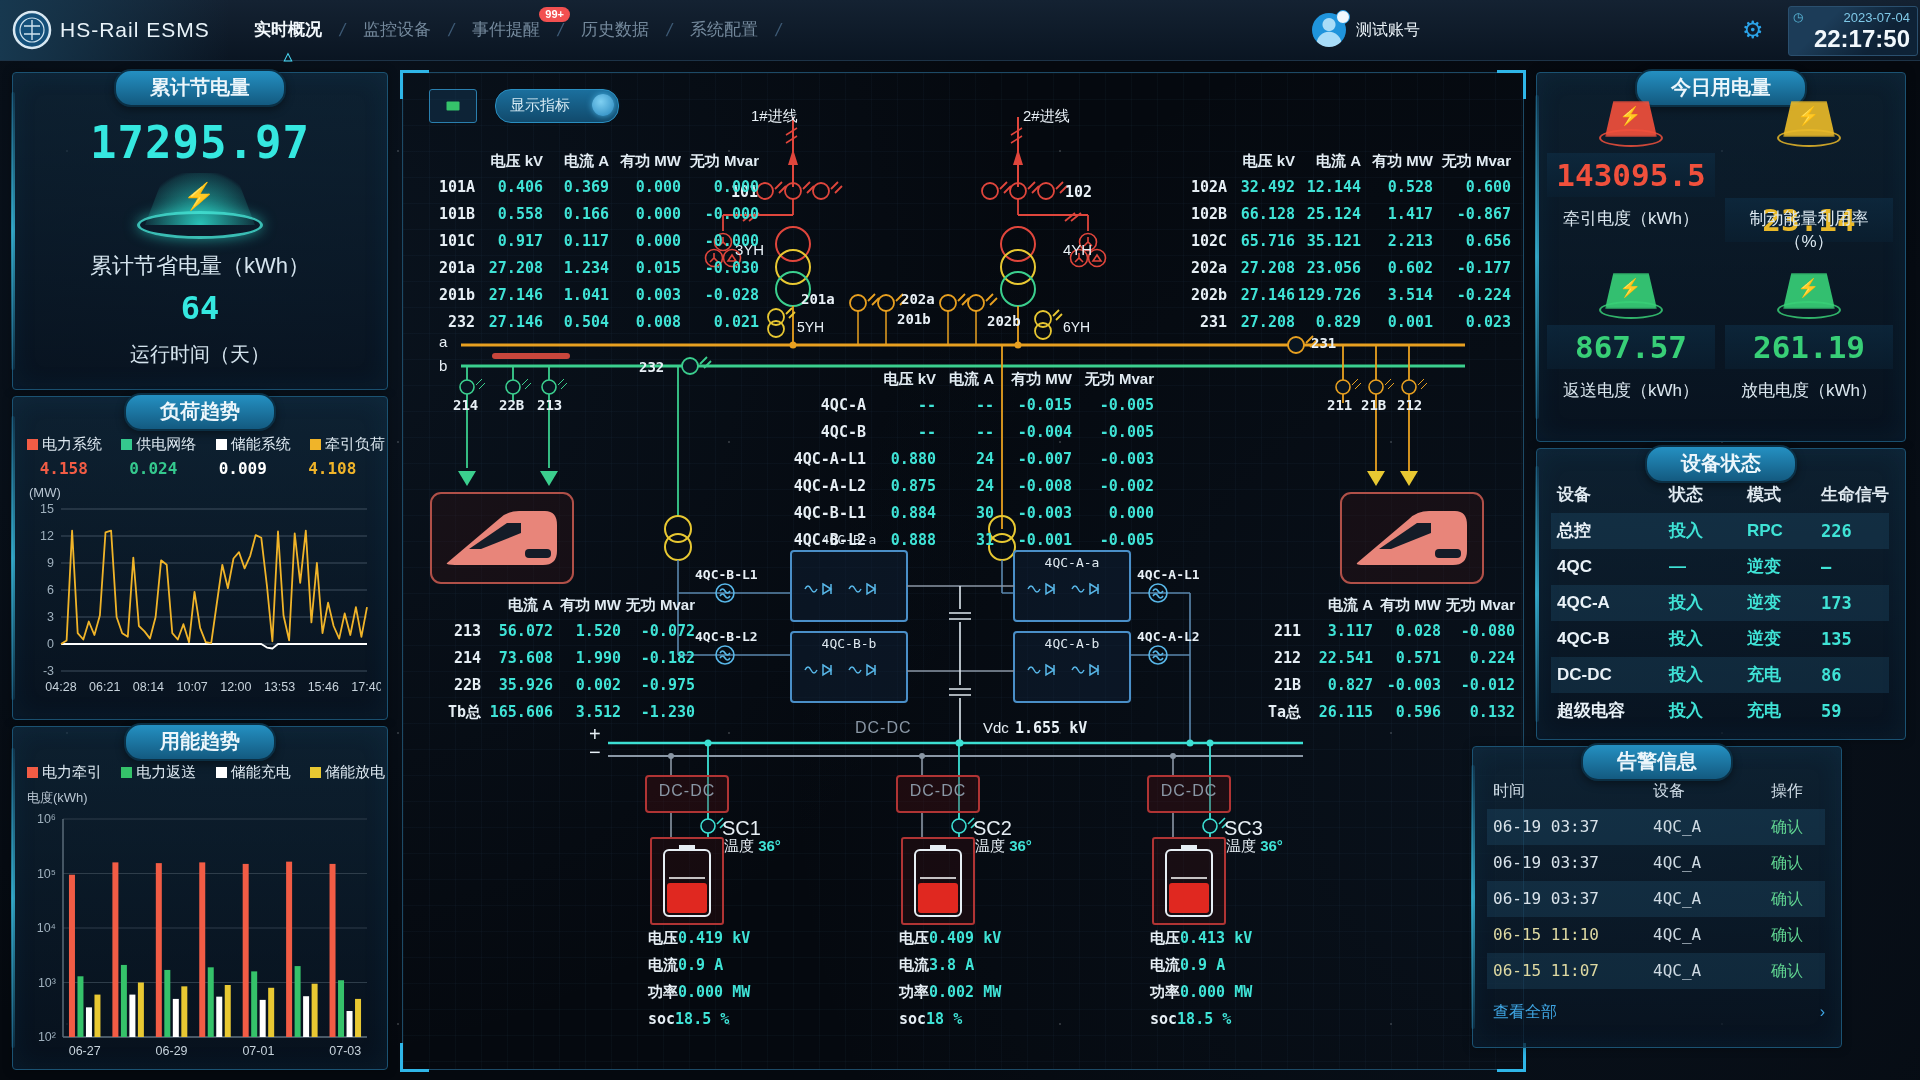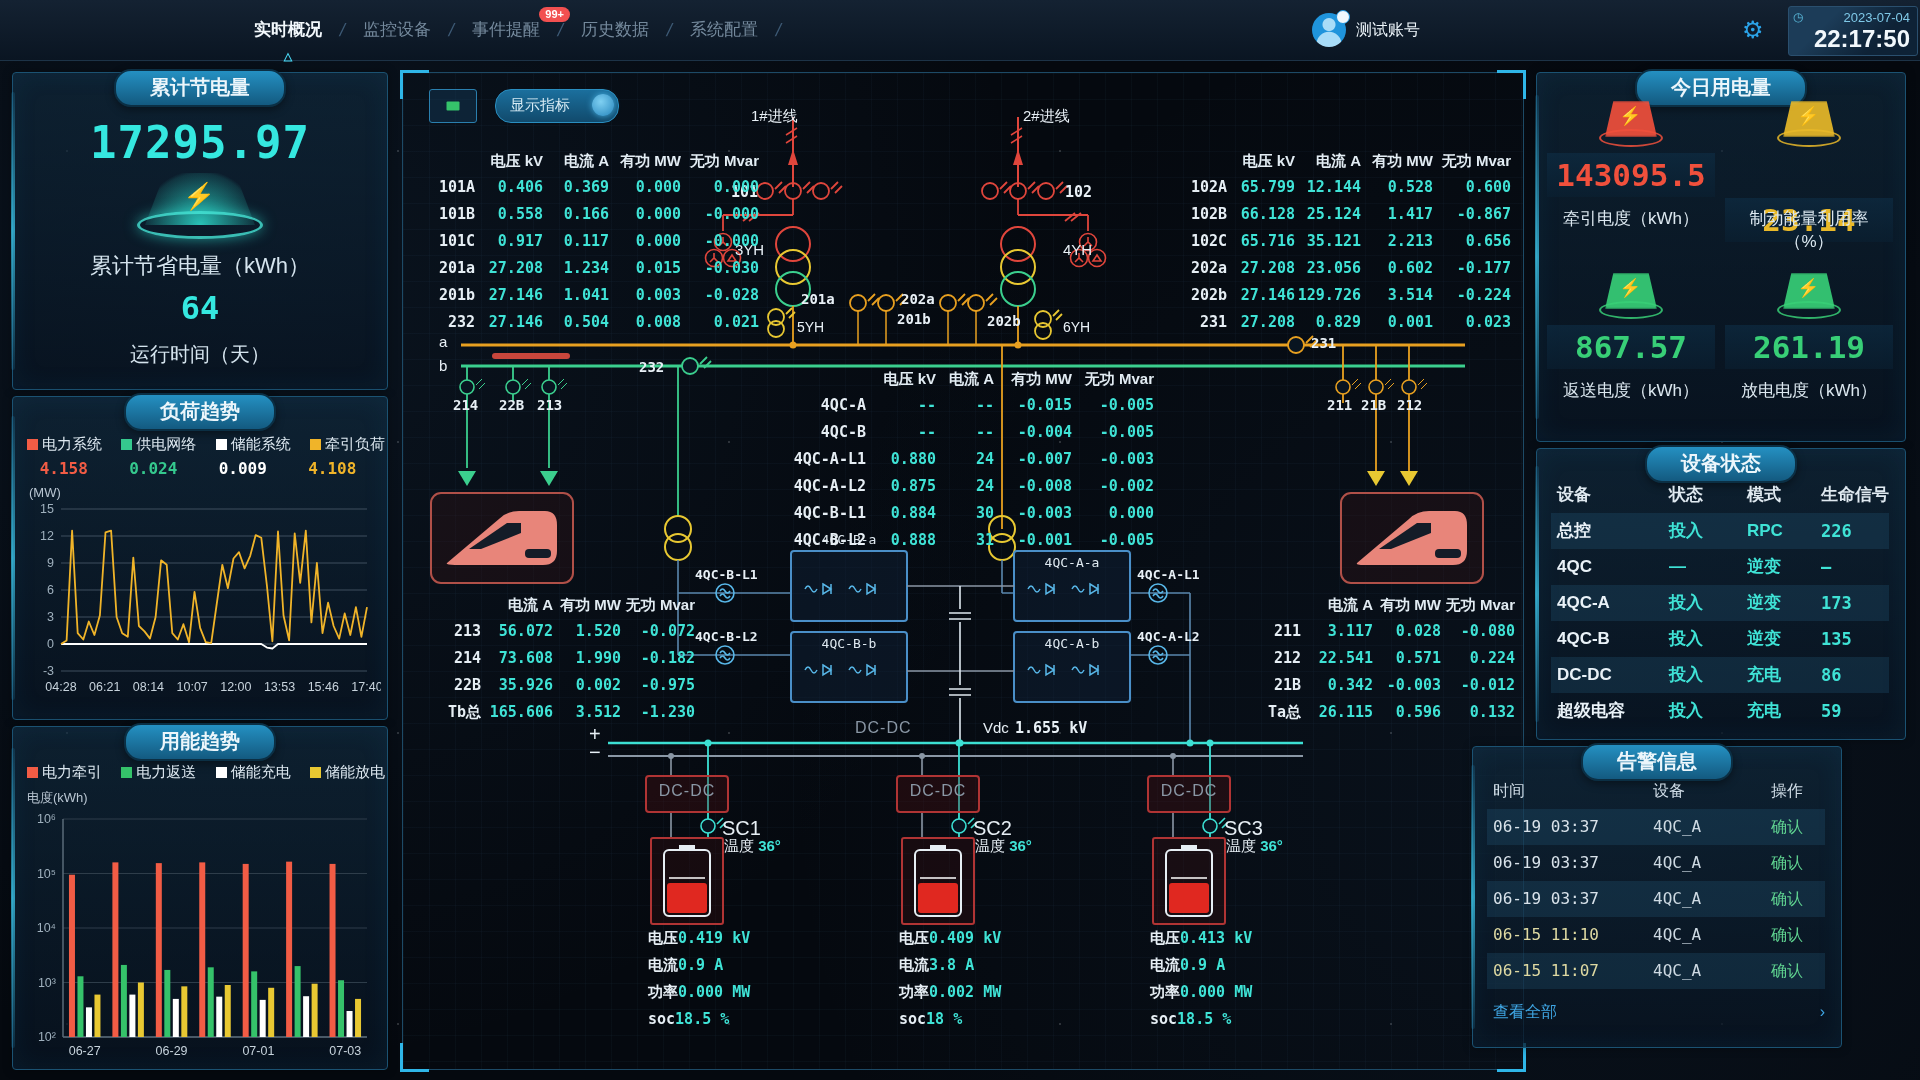--- a/index.html
+++ b/index.html
@@ -138,20 +138,28 @@
   .arow .at{font-family:"DejaVu Sans Mono",monospace;}
   .arow .ad{color:#cdd9e2;font-family:"DejaVu Sans Mono",monospace;}
   .arow .aa{color:#5fd290;}
   #alarm-footer{position:absolute;left:20px;right:16px;top:248px;display:flex;justify-content:space-between;
     color:#3fa6e4;font-size:16px;line-height:34px;cursor:pointer;}
 </style>
 </head>
 <body>
 
 <div id="nav" class="abs">
+  <div id="brand" class="abs">
+    <svg id="logo" viewBox="0 0 40 40">
+      <circle cx="20" cy="20" r="18" fill="#14507a" stroke="#d8e8f2" stroke-width="2.5"></circle>
+      <circle cx="20" cy="20" r="12" fill="none" stroke="#cfe3ef" stroke-width="1.2"></circle>
+      <path d="M20 10 v20 M12 16 h16 M12 24 h16" stroke="#cfe3ef" stroke-width="1.4" fill="none"></path>
+    </svg>
+    <span id="brand-title">HS-Rail ESMS</span>
+  </div>
   <div id="tabs" class="abs">
     <div class="tab active">
       <span>实时概况</span>
       <span class="caret">△</span>
     </div>
     <span class="tsep">/</span>
     <div class="tab"><span>监控设备</span></div>
     <span class="tsep">/</span>
     <div class="tab">
       <span>事件提醒</span>
@@ -647,21 +655,21 @@
       <span></span>
       <span>电压 kV</span>
       <span>电流 A</span>
       <span>有功 MW</span>
       <span>无功 Mvar</span>
     </div>
     <div>
 
         <div class="mrow g5">
           <span class="mid">102A</span>
-          <span class="mv">65.799</span>
+          <span class="mv">32.492</span>
           <span class="mv">12.144</span>
           <span class="mv">0.528</span>
           <span class="mv">0.600</span>
         </div>
 
         <div class="mrow g5">
           <span class="mid">102B</span>
           <span class="mv">66.128</span>
           <span class="mv">25.124</span>
           <span class="mv">1.417</span>
@@ -819,21 +827,21 @@
 
         <div class="mrow g4">
           <span class="mid">212</span>
           <span class="mv">22.541</span>
           <span class="mv">0.571</span>
           <span class="mv">0.224</span>
         </div>
 
         <div class="mrow g4">
           <span class="mid">21B</span>
-          <span class="mv">0.342</span>
+          <span class="mv">0.827</span>
           <span class="mv">-0.003</span>
           <span class="mv">-0.012</span>
         </div>
 
         <div class="mrow g4">
           <span class="mid">Ta总</span>
           <span class="mv">26.115</span>
           <span class="mv">0.596</span>
           <span class="mv">0.132</span>
         </div>

